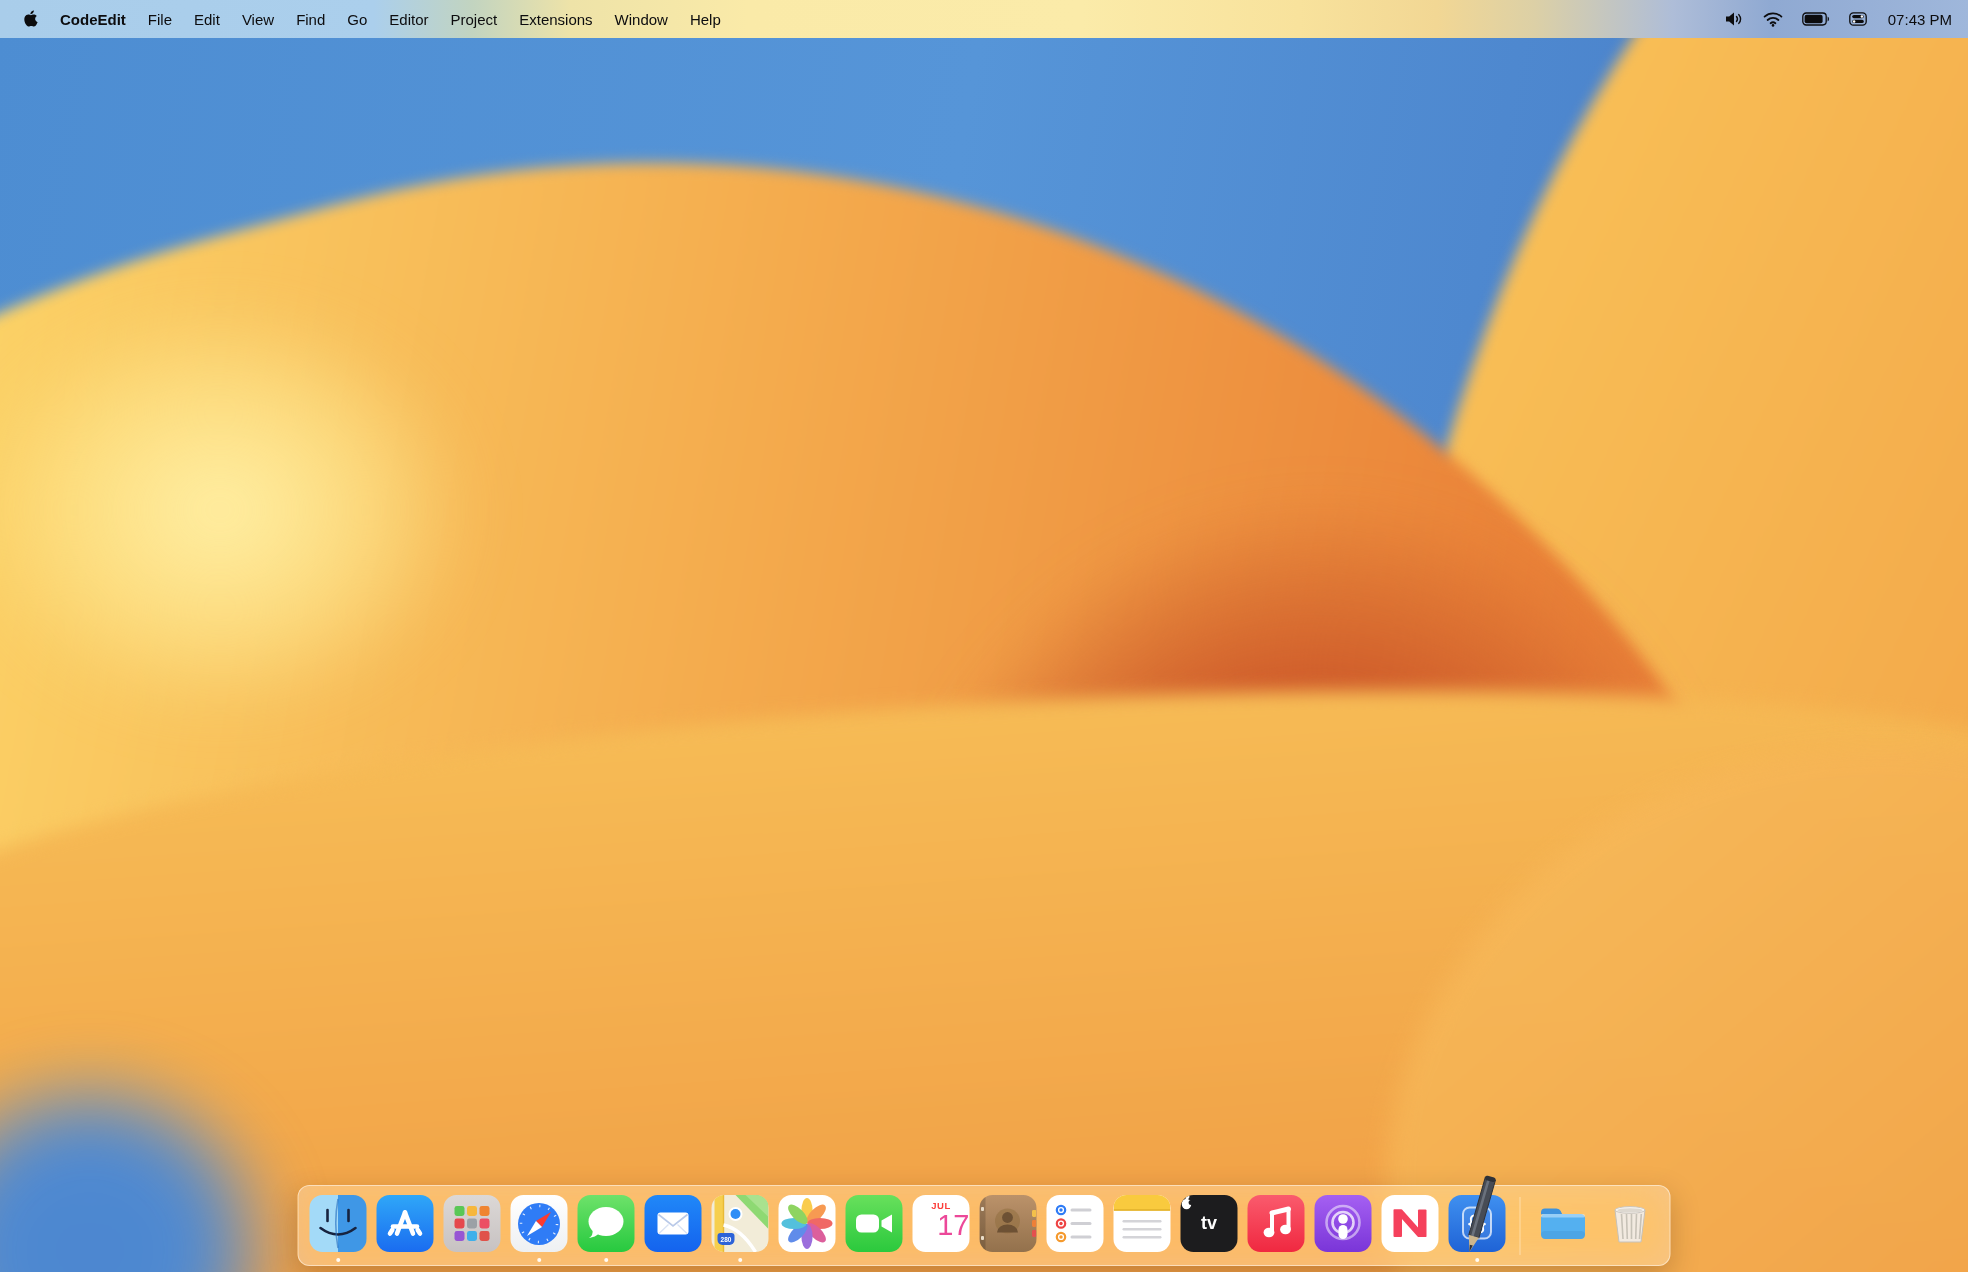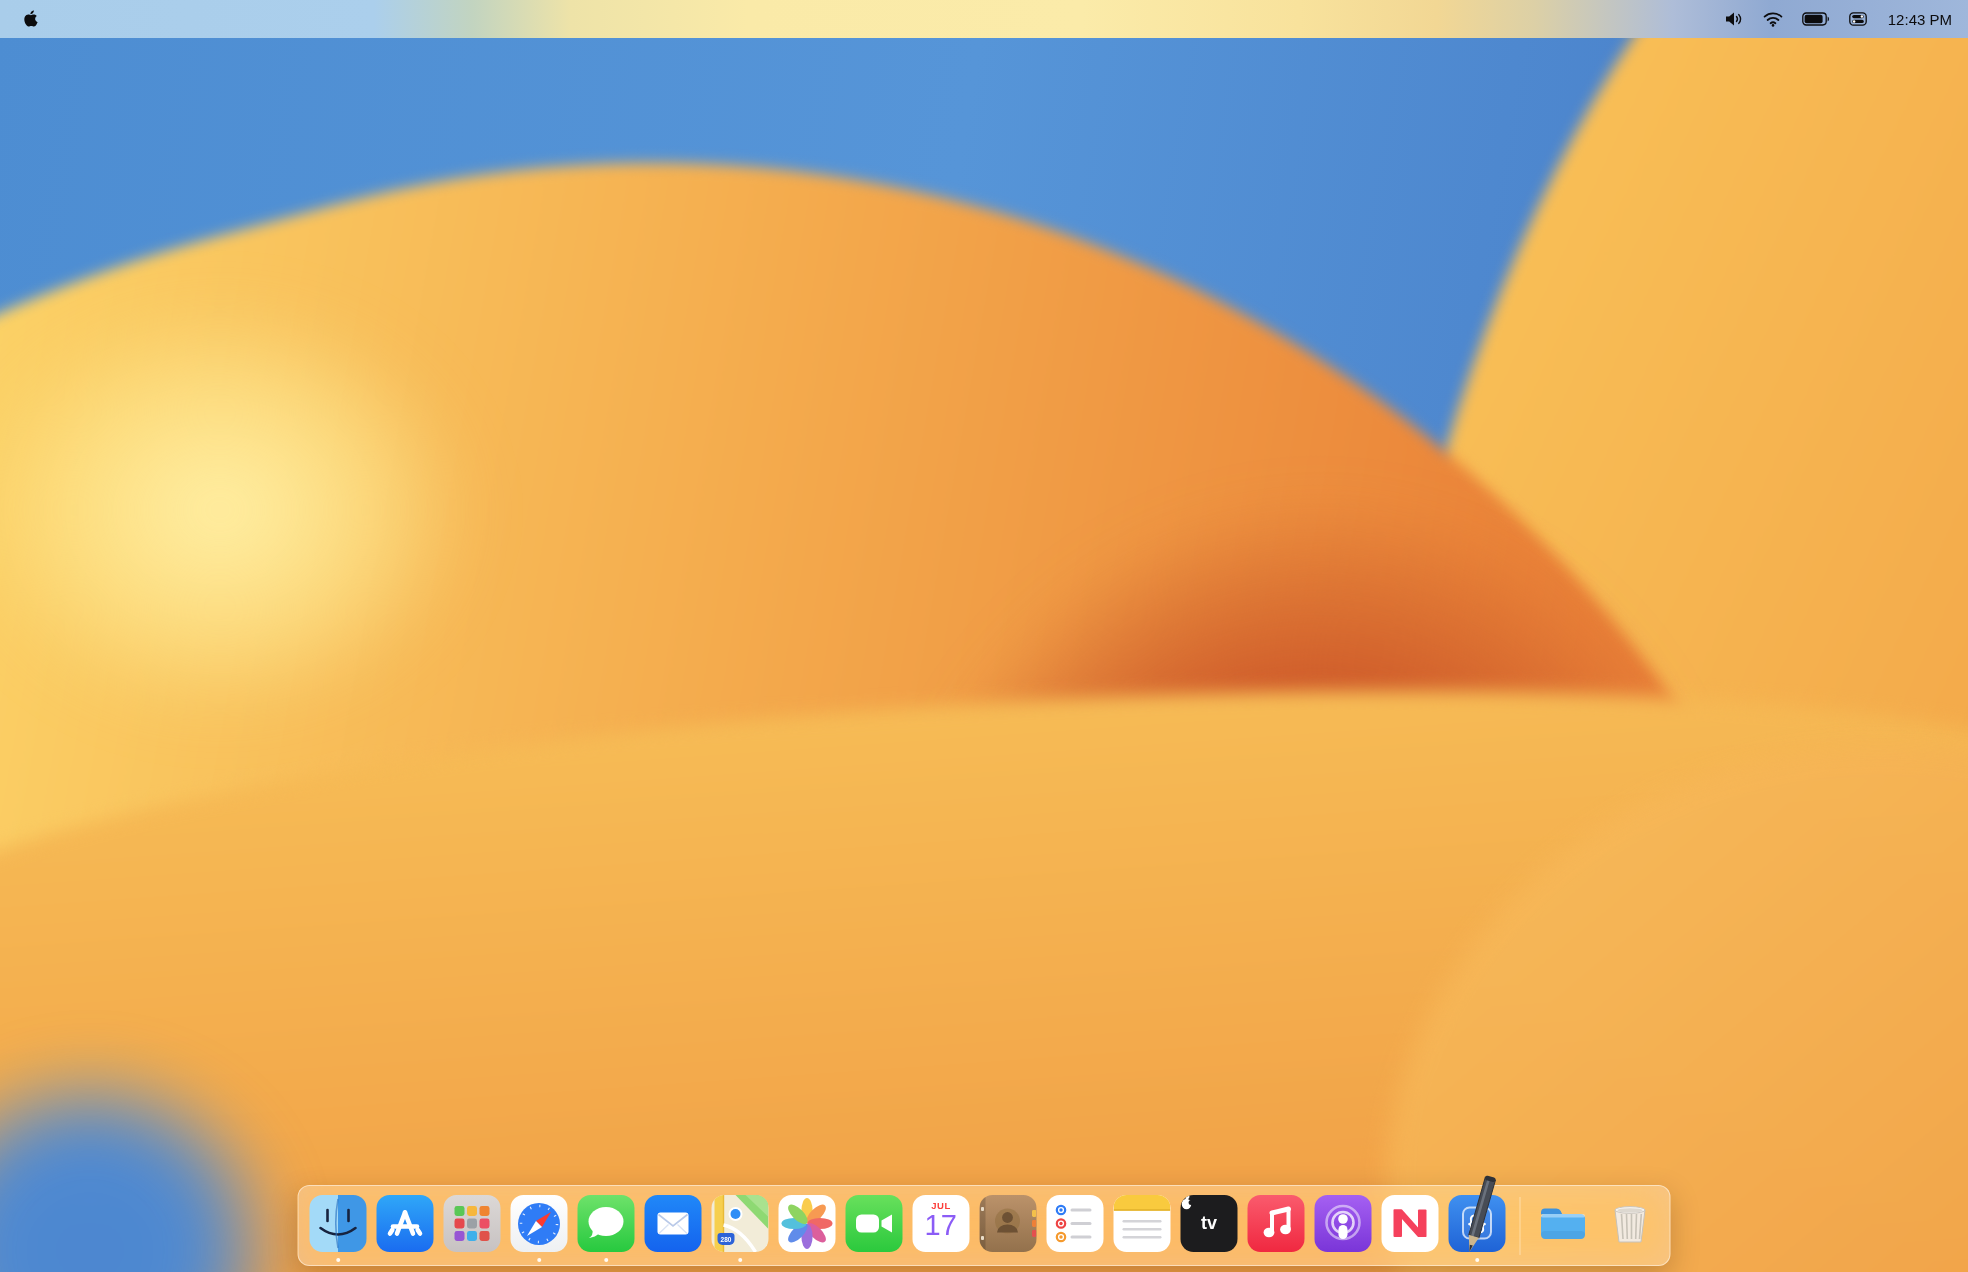--- a/index.html
+++ b/index.html
@@ -85,22 +85,22 @@
   .bg-appletv{background:#1c1c1e;}
   .bg-music{background:linear-gradient(180deg,#fa5b6d,#f02840);}
   .bg-podcasts{background:linear-gradient(180deg,#a560f2,#7a35d8);}
   .bg-news{background:#ffffff;}
   .bg-codeedit{background:linear-gradient(180deg,#3f90f0,#1f63d6);}
   .bg-folder{background:transparent;}
   .bg-trash{background:transparent;}
 
   .cal-month{position:absolute;top:5px;left:0;right:0;text-align:center;
     color:#fc3d39;font-size:9.5px;font-weight:700;letter-spacing:.5px;}
-  .cal-day{position:absolute;top:14px;left:12px;right:0;text-align:left;
-    color:#8b5cf6;font-size:29px;font-weight:300;}
+  .cal-day{position:absolute;top:14px;left:0;right:0;text-align:right;
+    color:#ec4899;font-size:29px;font-weight:300;}
   .tv-wrap{position:absolute;inset:0;display:flex;align-items:center;justify-content:center;gap:2px;}
   .tv-text{color:#fff;font-size:18px;font-weight:700;letter-spacing:0;}
   .maps-shield{position:absolute;left:6px;bottom:7px;width:17px;height:12px;border-radius:3px 3px 5px 5px;
     background:#2d63d8;color:#fff;font-size:6.5px;font-weight:700;display:flex;align-items:center;justify-content:center;}
   .codeedit-wrap{position:relative;width:57px;height:57px;}
   .pencil{position:absolute;left:12px;top:-22px;width:36px;height:96px;z-index:3;pointer-events:none;}
 </style>
 </head>
 <body>
 
@@ -116,20 +116,33 @@
     <div class="w-glow"></div>
     <div class="w-blue-bl"></div>
   </div>
 
   <div class="menubar">
     <div class="mb-left">
       <svg class="apple" viewBox="0 0 14 17">
         <path fill="#0c0c0e" d="M11.6 9.2c0-2 1.6-3 1.7-3.1-1-1.4-2.4-1.6-2.9-1.6-1.2-.1-2.4.7-3 .7-.6 0-1.6-.7-2.6-.7-1.3 0-2.6.8-3.3 2-1.4 2.4-.4 6 1 8 .7 1 1.5 2.1 2.6 2 1 0 1.4-.6 2.7-.6s1.6.6 2.7.6c1.1 0 1.8-1 2.5-2 .8-1.2 1.1-2.3 1.1-2.4 0 0-2.2-.8-2.5-2.9z"></path>
         <path fill="#0c0c0e" d="M9.4 3.1c.6-.7 1-1.7.9-2.7-.9 0-1.9.6-2.5 1.3-.5.6-1 1.6-.9 2.6 1 .1 2-.5 2.5-1.2z"></path>
       </svg>
+      <div class="menu-items">
+          <span class="menu-item bold">CodeEdit</span>
+          <span class="menu-item">File</span>
+          <span class="menu-item">Edit</span>
+          <span class="menu-item">View</span>
+          <span class="menu-item">Find</span>
+          <span class="menu-item">Go</span>
+          <span class="menu-item">Editor</span>
+          <span class="menu-item">Project</span>
+          <span class="menu-item">Extensions</span>
+          <span class="menu-item">Window</span>
+          <span class="menu-item">Help</span>
+        </div>
     </div>
     <div class="mb-right">
       <svg width="20" height="16" viewBox="0 0 20 16">
         <path fill="#0c0c0e" d="M2 5.5h3.2L10 1.5v13L5.2 10.5H2z"></path>
         <path fill="none" stroke="#0c0c0e" stroke-width="1.4" stroke-linecap="round" d="M12.5 5.5a4 4 0 0 1 0 5"></path>
         <path fill="none" stroke="#0c0c0e" stroke-width="1.4" stroke-linecap="round" d="M14.8 3.6a7 7 0 0 1 0 8.8"></path>
       </svg>
       <svg width="20" height="15" viewBox="0 0 20 15">
         <path fill="none" stroke="#0c0c0e" stroke-width="1.8" stroke-linecap="round" d="M1.6 4.6a12.5 12.5 0 0 1 16.8 0"></path>
         <path fill="none" stroke="#0c0c0e" stroke-width="1.8" stroke-linecap="round" d="M4.6 8a8.2 8.2 0 0 1 10.8 0"></path>
@@ -141,21 +154,21 @@
         <rect x="2.6" y="2.8" width="18" height="8.4" rx="2" fill="#0c0c0e"></rect>
         <path d="M25.6 4.6v4.8a2.7 2.7 0 0 0 0-4.8z" fill="#0c0c0e"></path>
       </svg>
       <svg width="18" height="14" viewBox="0 0 18 14">
         <rect x="0.8" y="0.8" width="16.4" height="12.4" rx="3.6" fill="none" stroke="#0c0c0e" stroke-width="1.3"></rect>
         <rect x="3.2" y="2.9" width="11.6" height="3.4" rx="1.7" fill="#0c0c0e"></rect>
         <circle cx="12.9" cy="4.6" r="1.25" fill="#fff"></circle>
         <rect x="3.2" y="7.7" width="11.6" height="3.4" rx="1.7" fill="#0c0c0e"></rect>
         <circle cx="5.1" cy="9.4" r="1.25" fill="#fff"></circle>
       </svg>
-      <span class="clock">12:43 PM</span>
+      <span class="clock">07:43 PM</span>
     </div>
   </div>
 
   <div class="dock">
 
     <div class="slot">
       <div class="app bg-finder">
         <svg viewBox="0 0 57 57">
           <line x1="18" y1="15" x2="18" y2="26" stroke="#17233f" stroke-width="2.6" stroke-linecap="round"></line>
           <line x1="39" y1="15" x2="39" y2="26" stroke="#17233f" stroke-width="2.6" stroke-linecap="round"></line>

